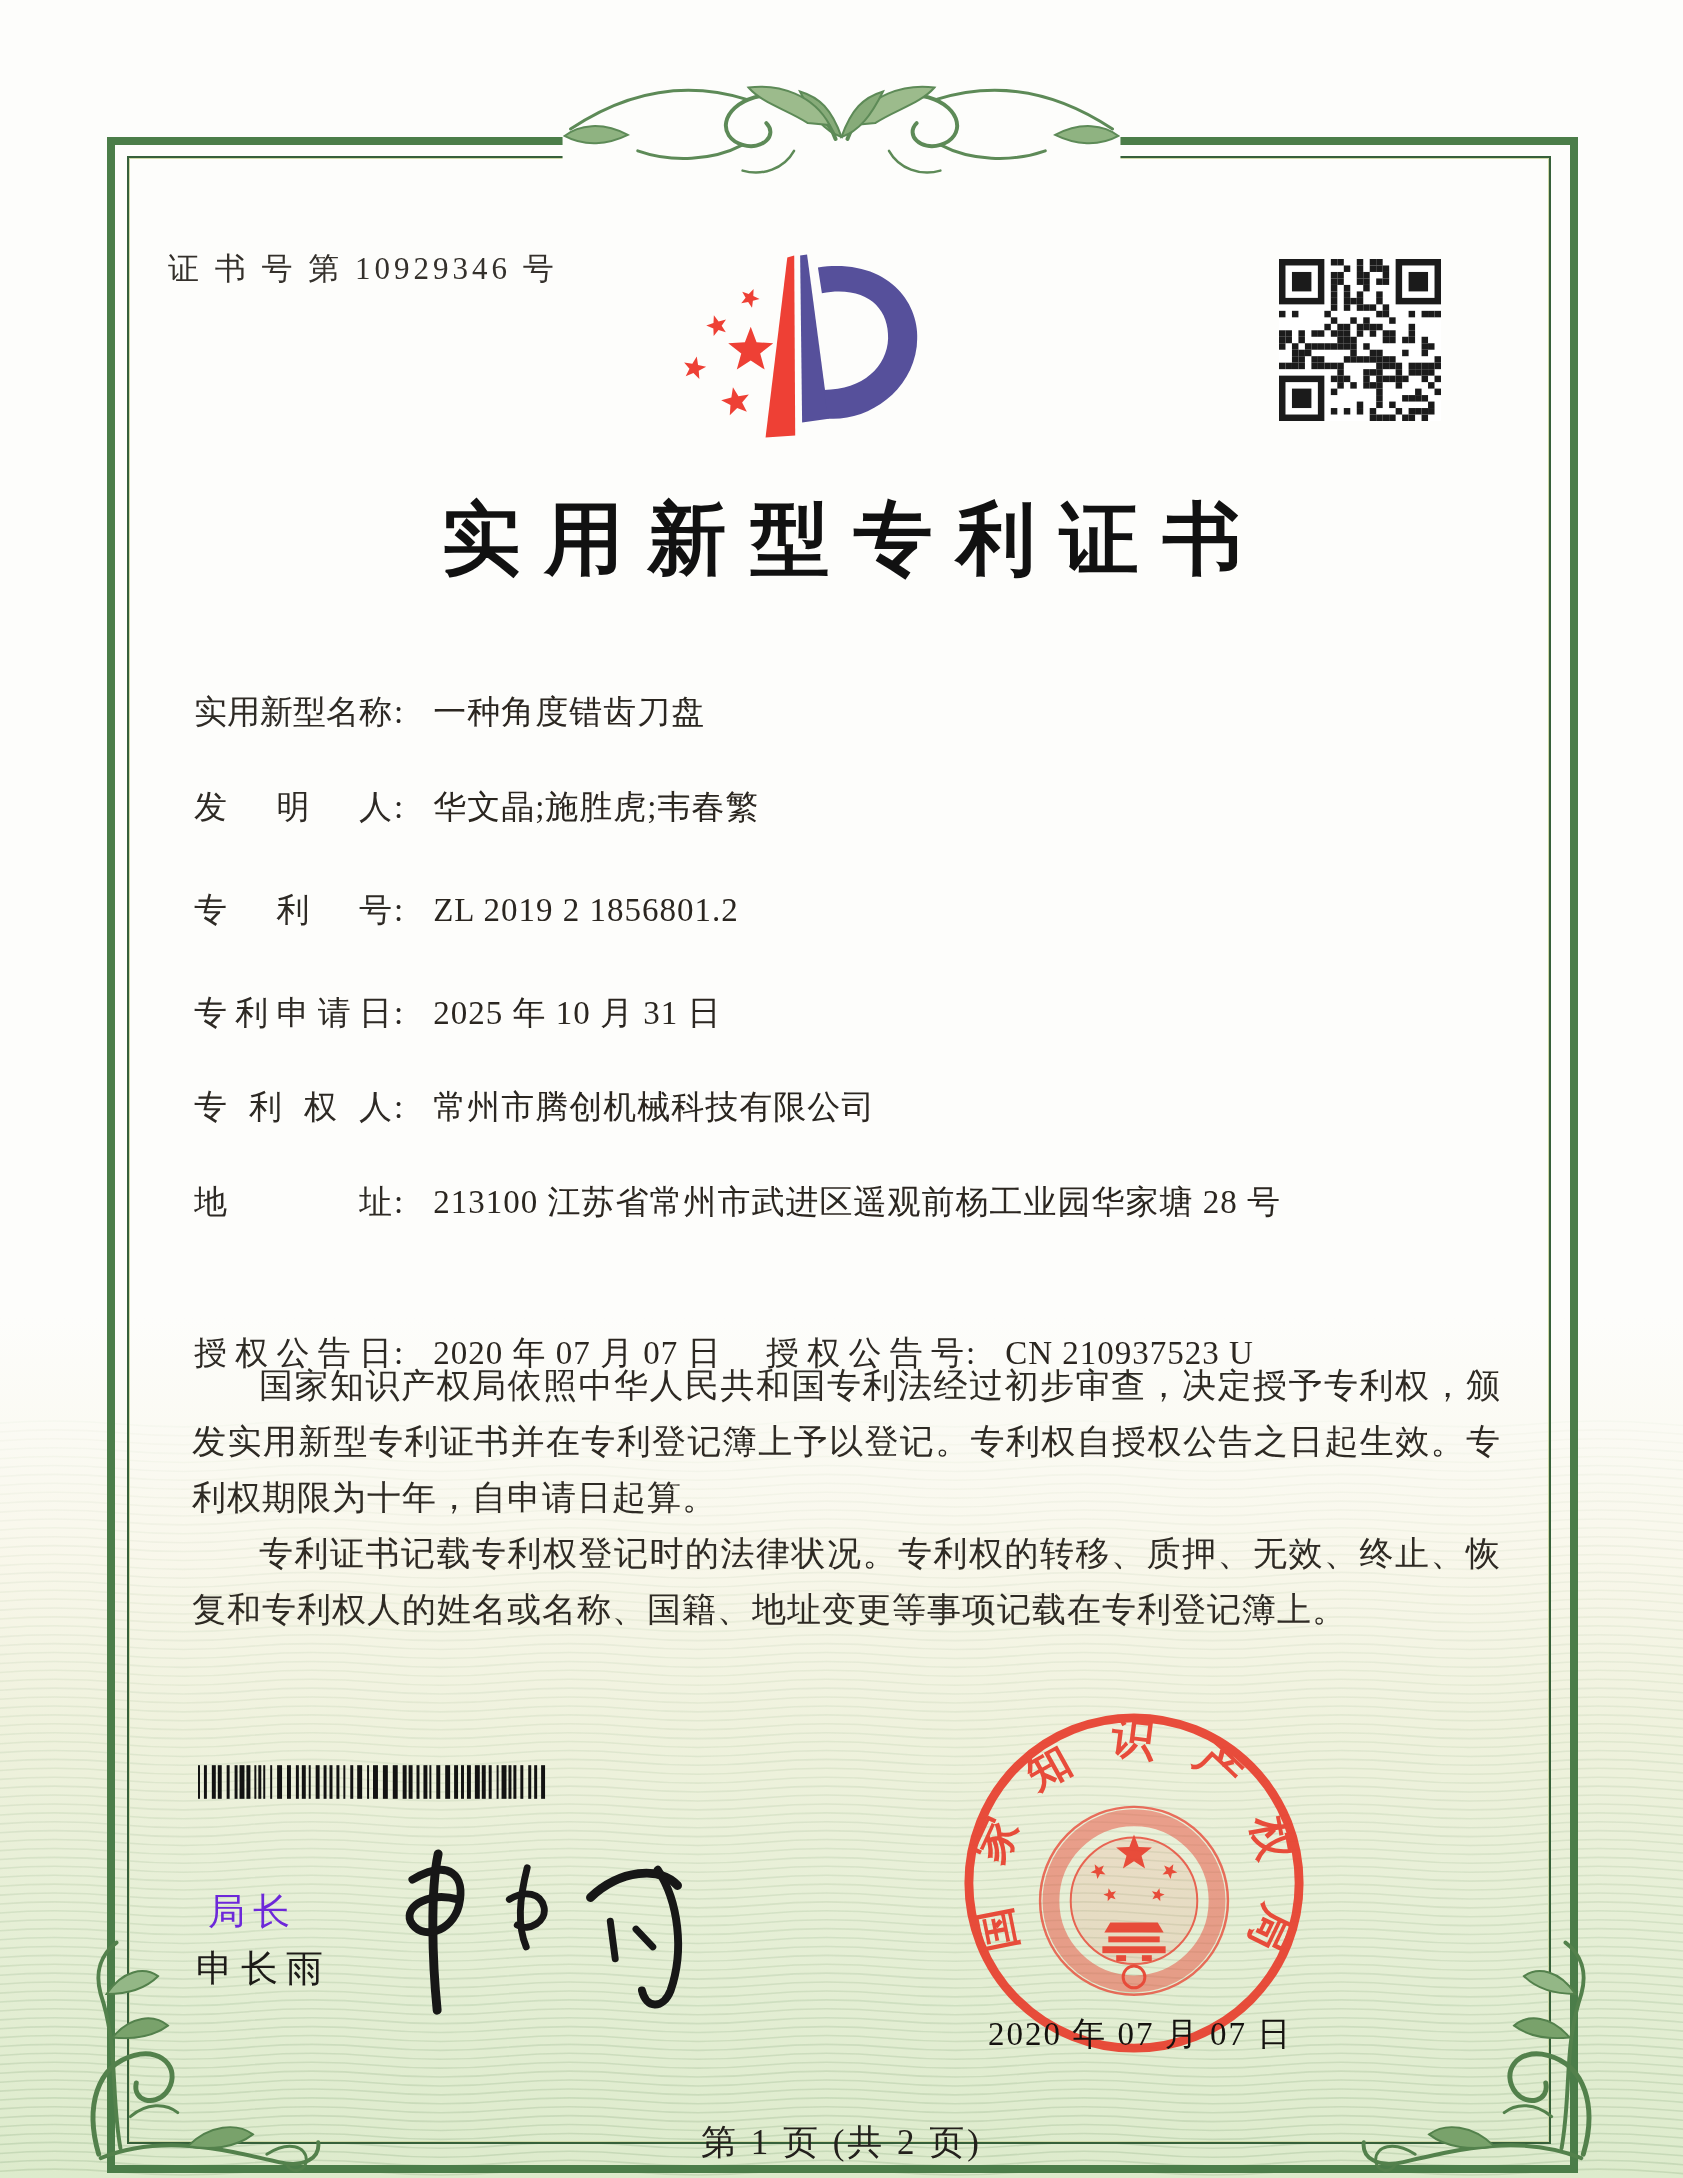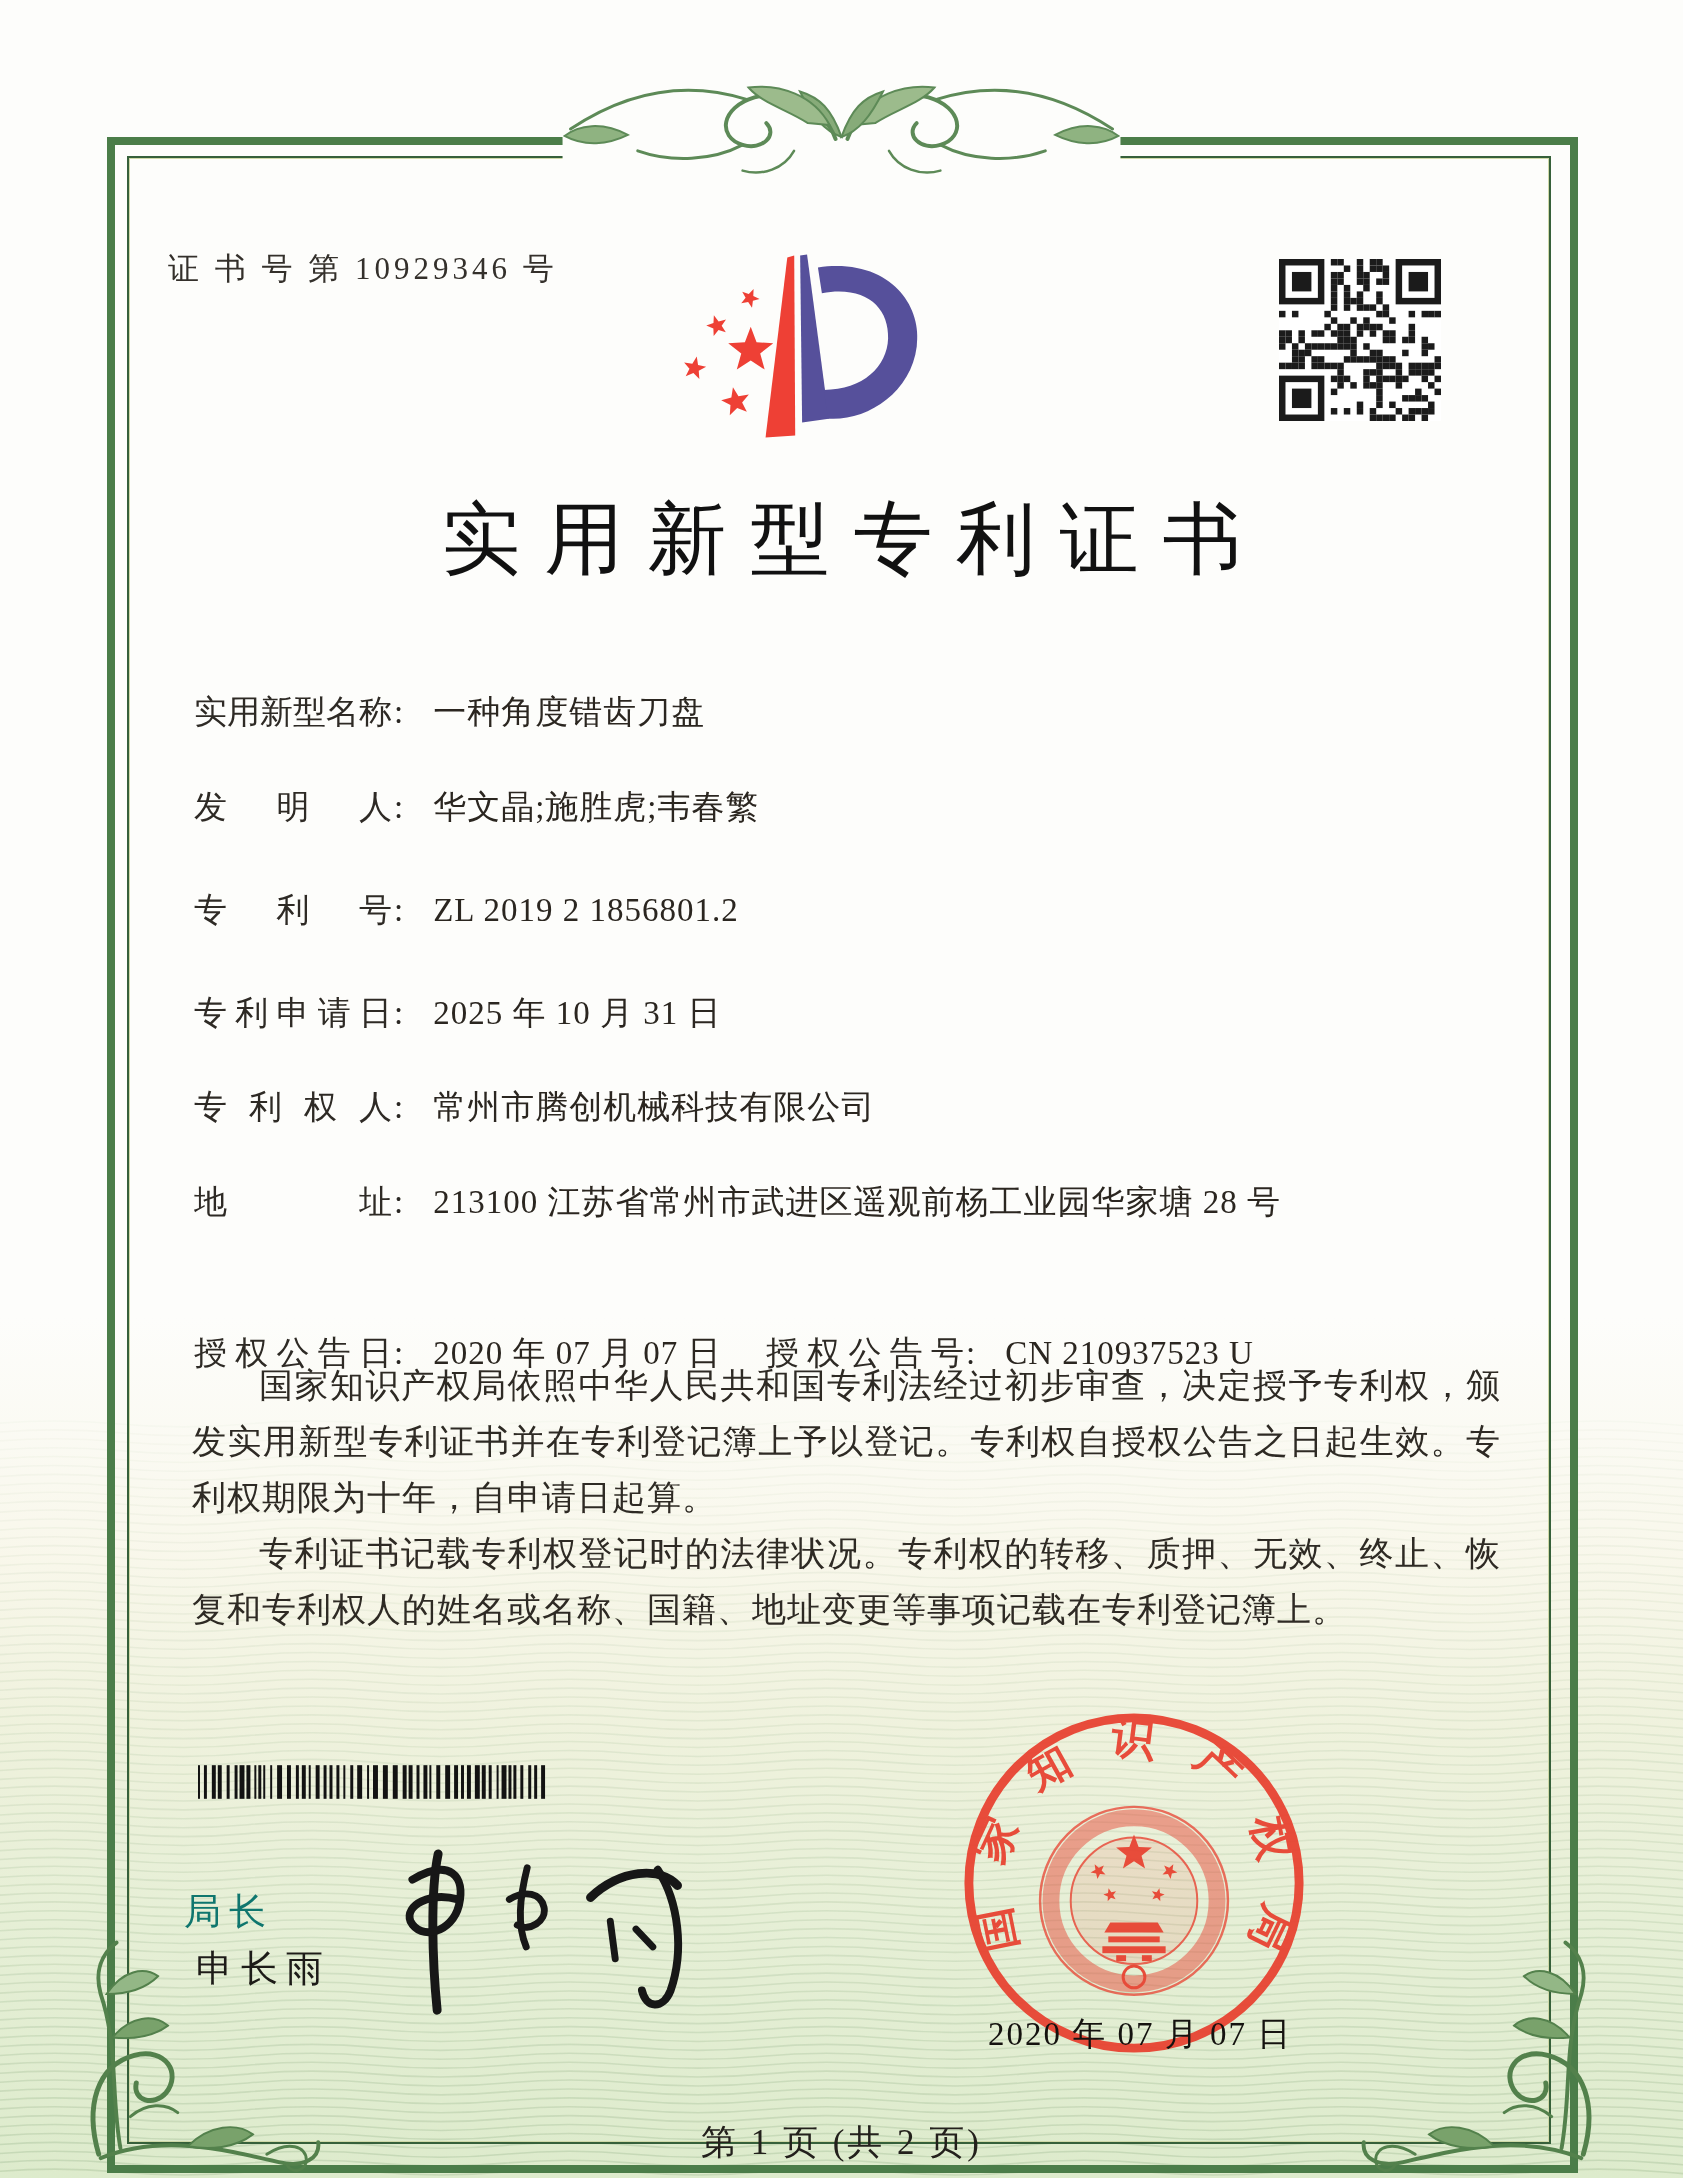--- a/index.html
+++ b/index.html
@@ -12,30 +12,30 @@
   .bg-waves{position:absolute;left:0;top:1416px;width:1683px;height:762px;}
   
   .border-outer{position:absolute;left:107px;top:137px;width:1455px;height:2020px;
     border:8px solid #4b7d49;}
   .border-inner{position:absolute;left:127px;top:156px;width:1420px;height:1984px;
     border:2px solid #36603a;box-shadow:inset 0 0 0 1px #cfd9a8;}
   .ornament{position:absolute;pointer-events:none;}
   
   .cert-no{position:absolute;left:168px;top:248px;font-size:31px;letter-spacing:4px;color:#34302b;}
   .title{position:absolute;left:0;top:487px;width:1683px;text-align:center;font-size:79px;
-         font-weight:400;letter-spacing:24px;padding-left:24px;box-sizing:border-box;color:#111;}
+         font-weight:700;letter-spacing:24px;padding-left:24px;box-sizing:border-box;color:#111;}
   .row{position:absolute;left:194px;width:1317px;font-size:33px;white-space:nowrap;}
   .lbl{display:inline-block;width:198px;text-align:justify;text-align-last:justify;color:#2e2a25;}
   .colon{margin-left:2px;}
   .val{margin-left:30px;letter-spacing:1px;color:#2b2620;}
   .pair2{position:absolute;left:572px;top:0;}
   .body-text{position:absolute;left:192px;top:1358px;width:1309px;}
   .body-p{margin:0;font-size:34px;line-height:56px;text-indent:67px;text-align:justify;
           letter-spacing:1px;color:#2e2a24;}
-  .director-role{position:absolute;left:184px;top:1887px;font-size:37px;letter-spacing:8px;color:#0f766e;}
+  .director-role{position:absolute;left:208px;top:1887px;font-size:37px;letter-spacing:8px;color:#6d28d9;}
   .director-name{position:absolute;left:196px;top:1944px;font-size:37px;letter-spacing:8px;color:#1d1b18;}
   .seal-date{position:absolute;left:988px;top:2012px;font-size:33px;letter-spacing:2px;color:#14120f;z-index:6;}
   .footer{position:absolute;left:0;top:2119px;width:1683px;text-align:center;font-size:35px;
           letter-spacing:3px;color:#23201c;}
   .abs{position:absolute;}
   svg{display:block;}
 </style>
 </head>
 <body>
 

